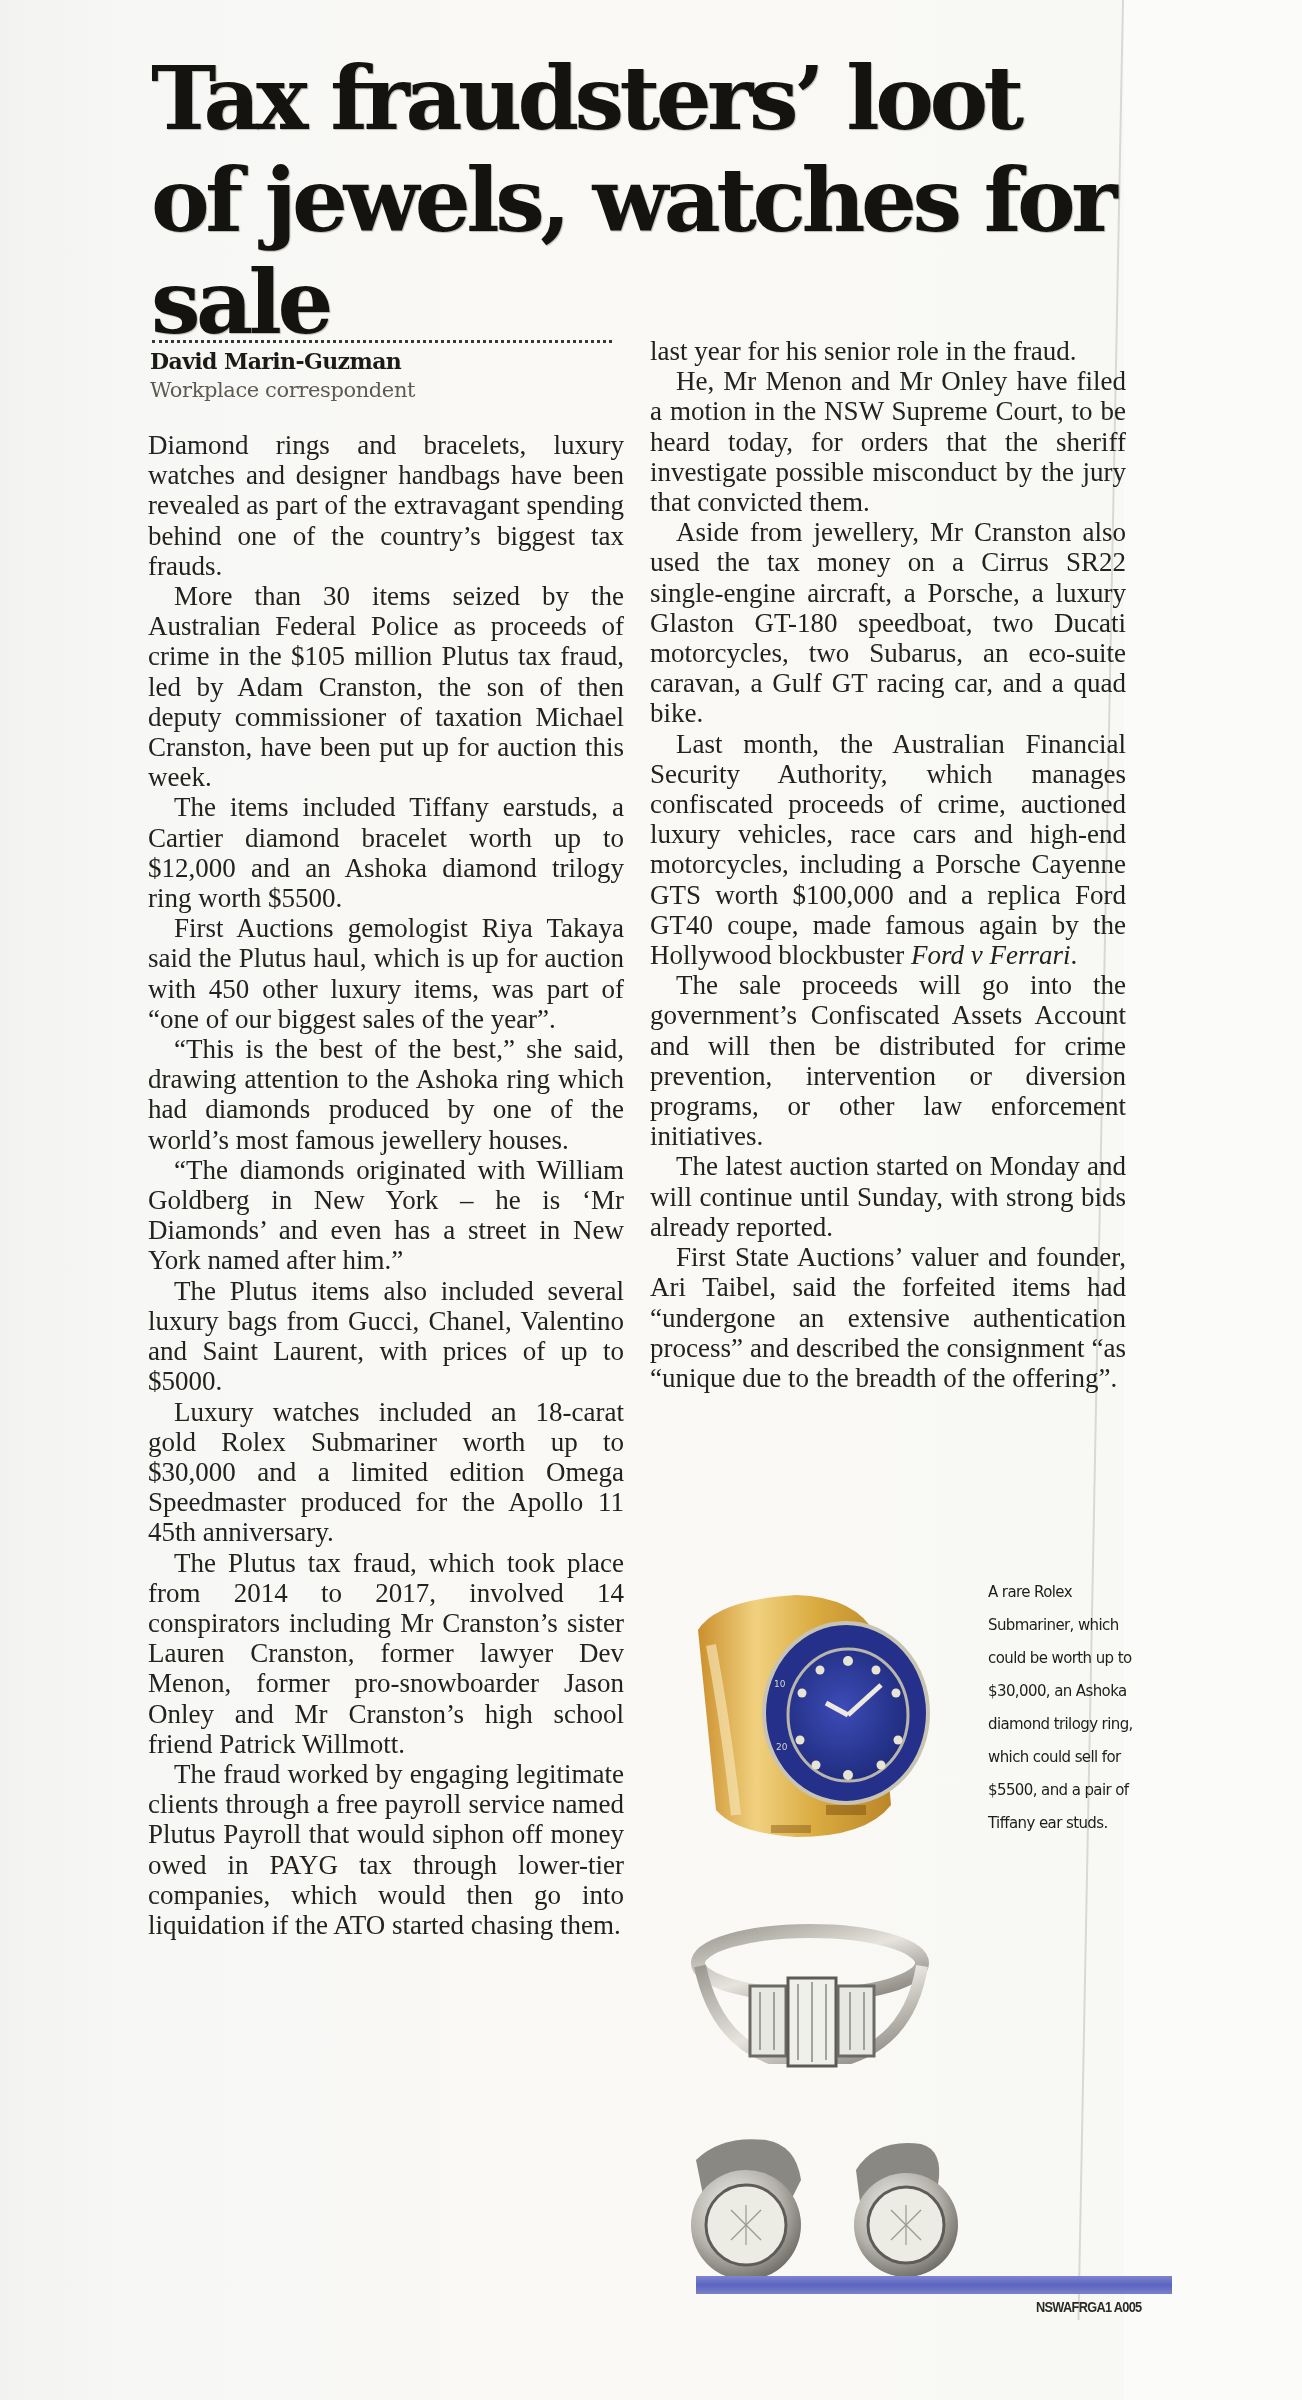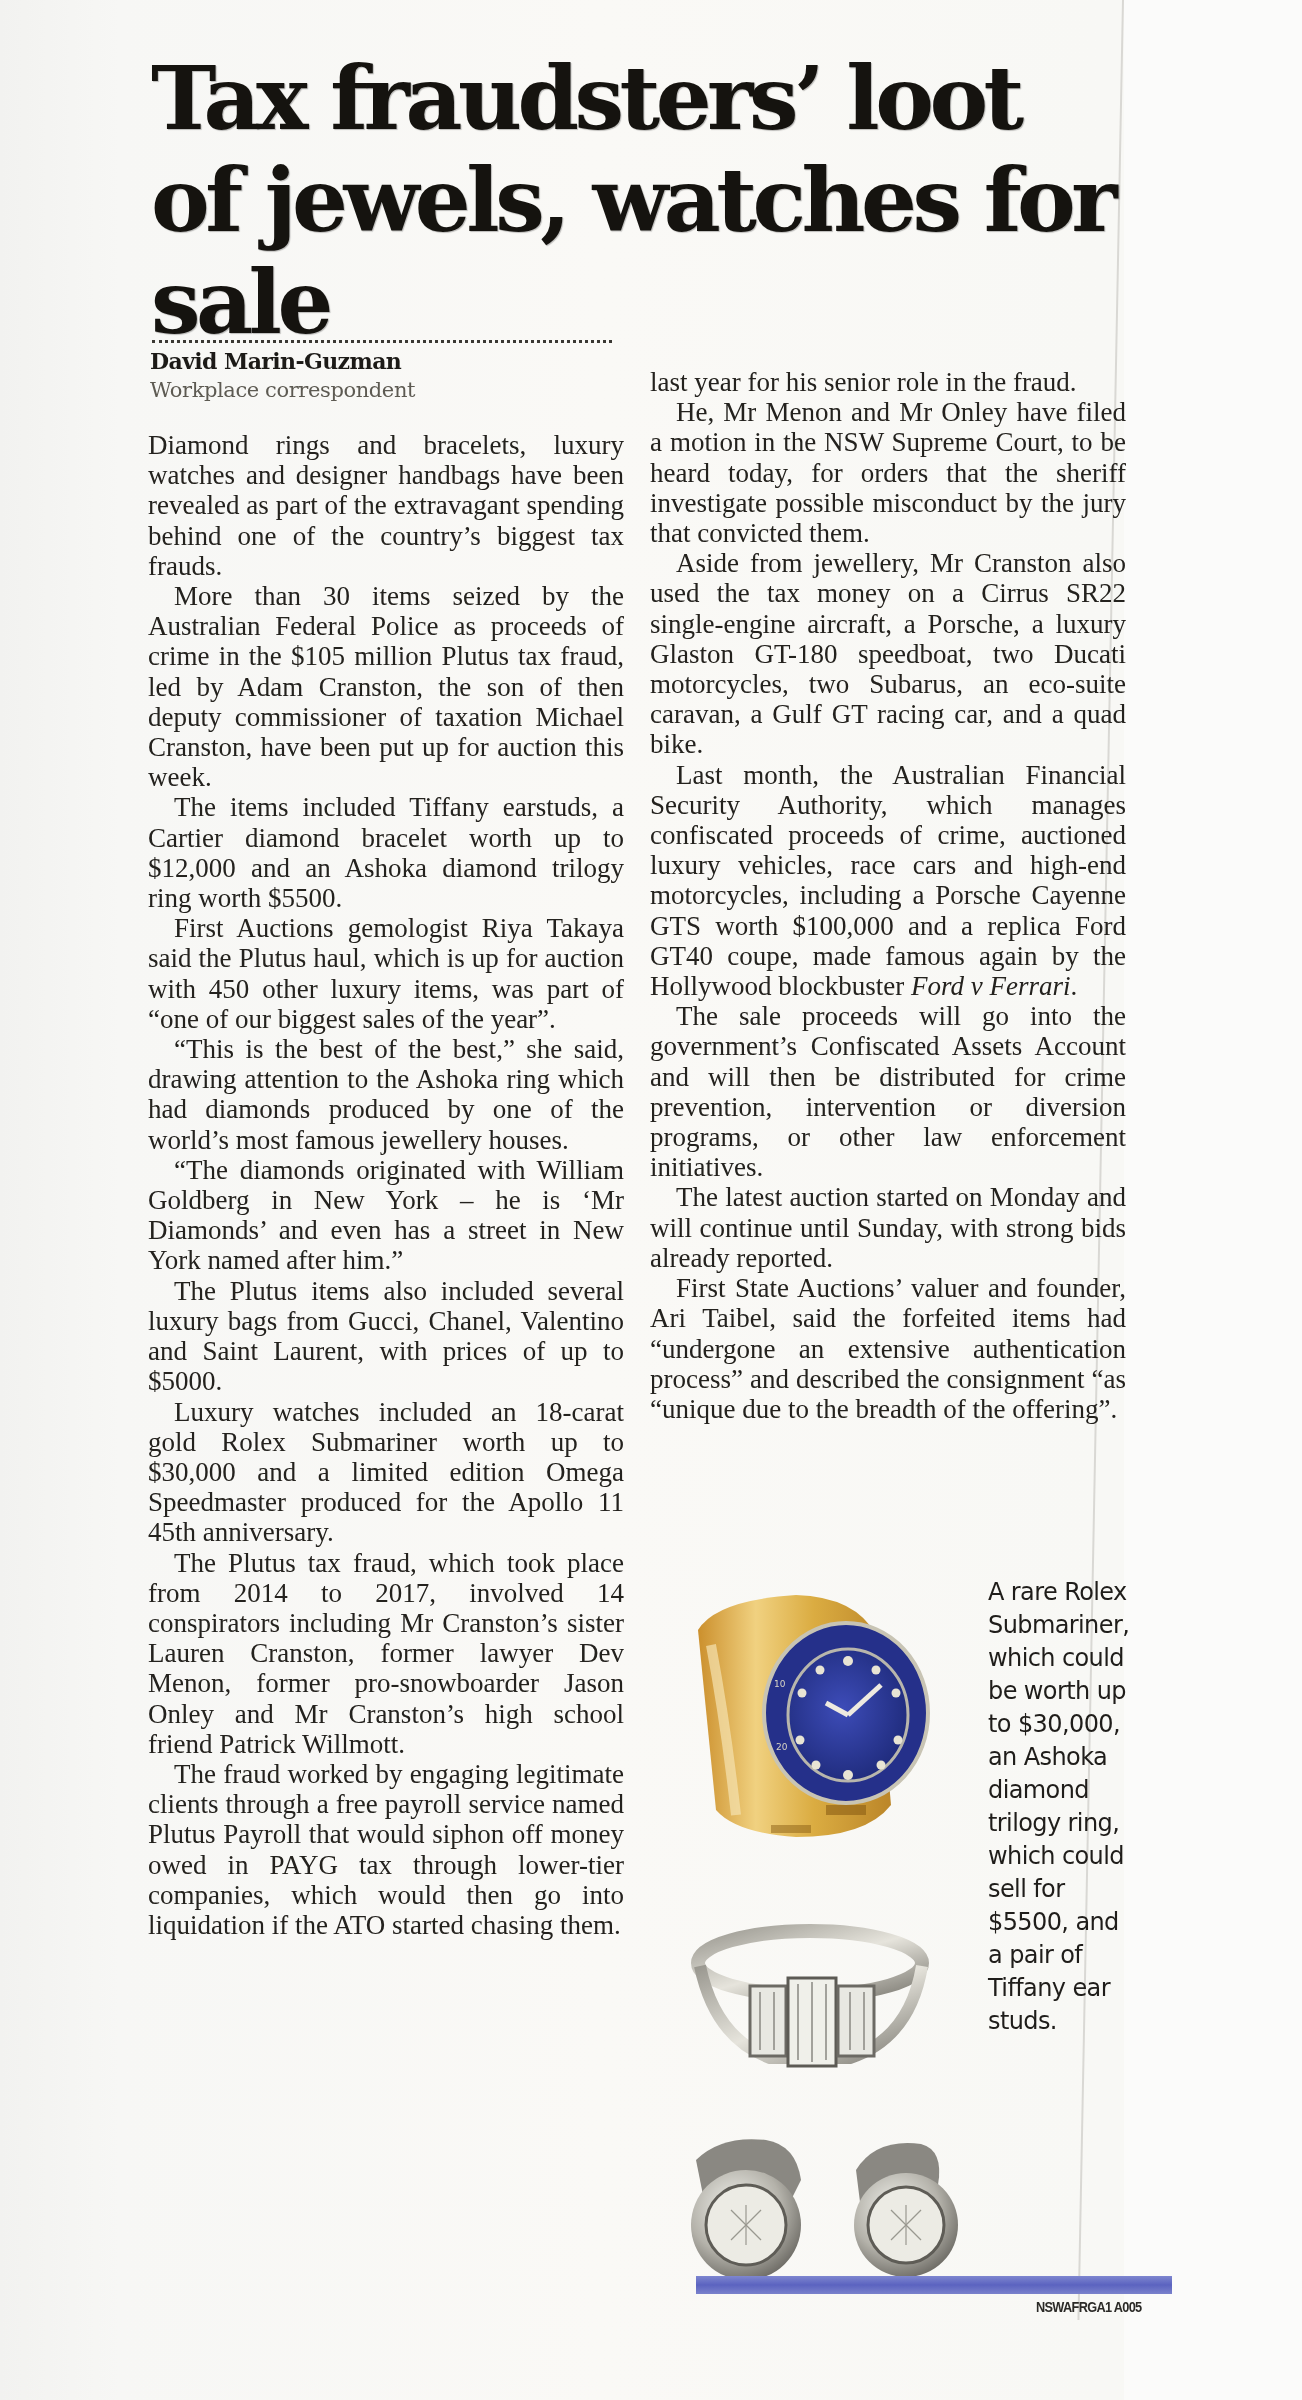--- a/index.html
+++ b/index.html
@@ -47,35 +47,35 @@
     position: absolute;
     font-family: "Liberation Serif", serif;
     font-size: 27px; line-height: 30.2px;
     text-align: justify; hyphens: none;
     color: #24221e;
   }
   .col p { margin: 0; text-indent: 26px; }
   .col p.first { text-indent: 0; }
   .col-left { left: 148px; top: 430px; width: 476px; }
   .col-right { left: 650px; top: 336px; width: 476px; }
-  .col-right p.cont { text-indent: 0; margin-top: 31px; }
+  .col-right p.cont { text-indent: 0; }
   .col em { font-style: italic; }
 
   .photo-watch {
     position: absolute; left: 676px; top: 1575px; width: 260px; height: 275px;
   }
   .photo-ring {
     position: absolute; left: 680px; top: 1918px; width: 260px; height: 165px;
   }
   .photo-studs {
     position: absolute; left: 676px; top: 2130px; width: 320px; height: 150px;
   }
   .caption {
     position: absolute; left: 988px; top: 1576px; width: 150px;
-    font-family: "DejaVu Sans", sans-serif; font-size: 24px; line-height: 33px;
+    font-family: "DejaVu Sans", sans-serif; font-size: 15px; line-height: 33px;
     color: #1f1d1a; letter-spacing: -0.6px;
   }
   .blue-bar {
     position: absolute; left: 696px; top: 2276px; width: 476px; height: 18px;
     background: linear-gradient(180deg, #7e86cf 0%, #5b63c0 50%, #7a82cc 100%);
   }
   .page-code {
     position: absolute; left: 1036px; top: 2298px;
     font-family: "Liberation Sans", sans-serif; font-weight: bold; font-size: 15px;
     color: #2b2a27; letter-spacing: -0.8px; transform: scaleX(0.85); transform-origin: left;

